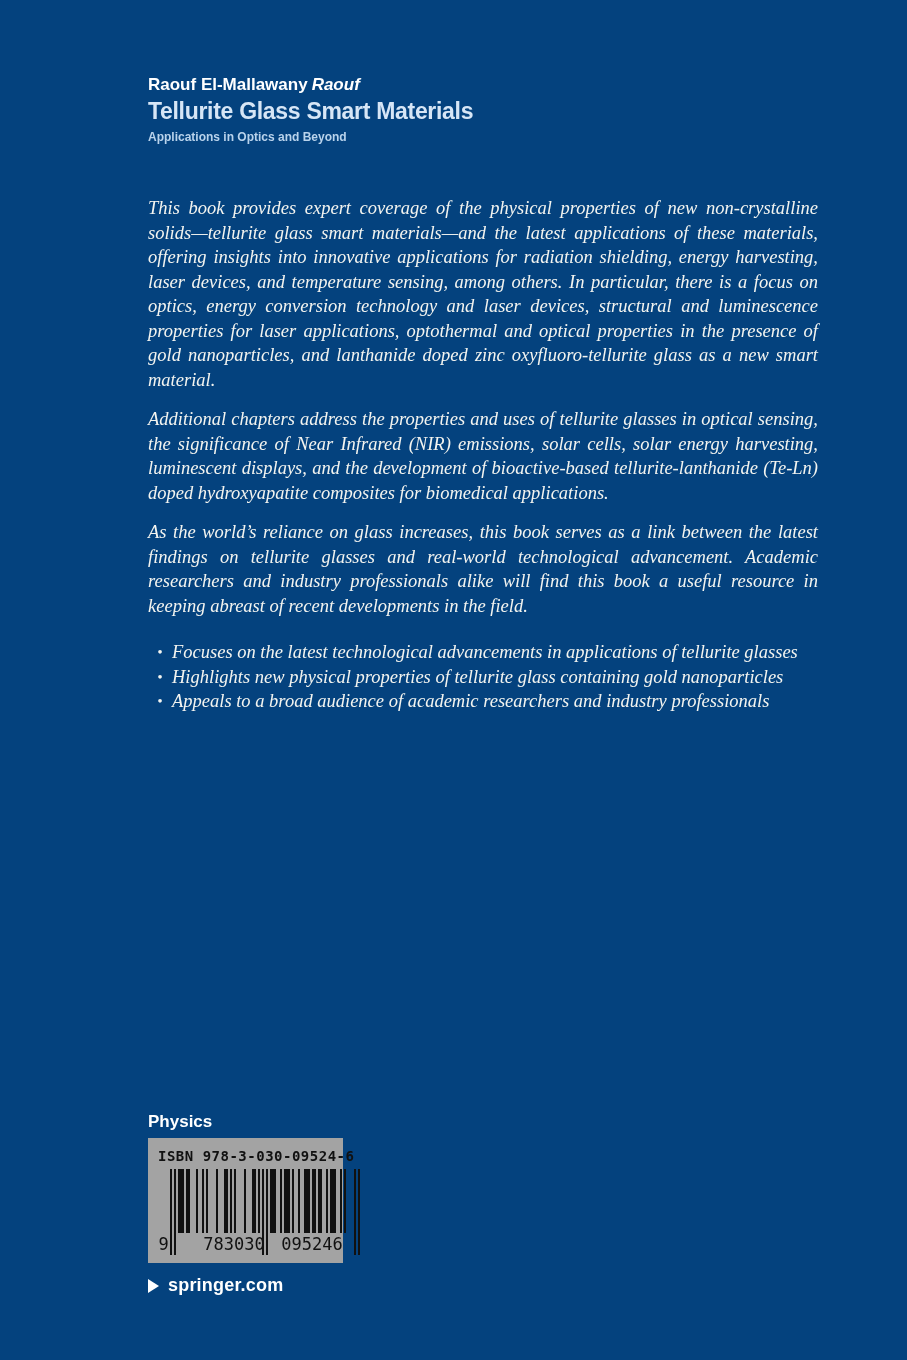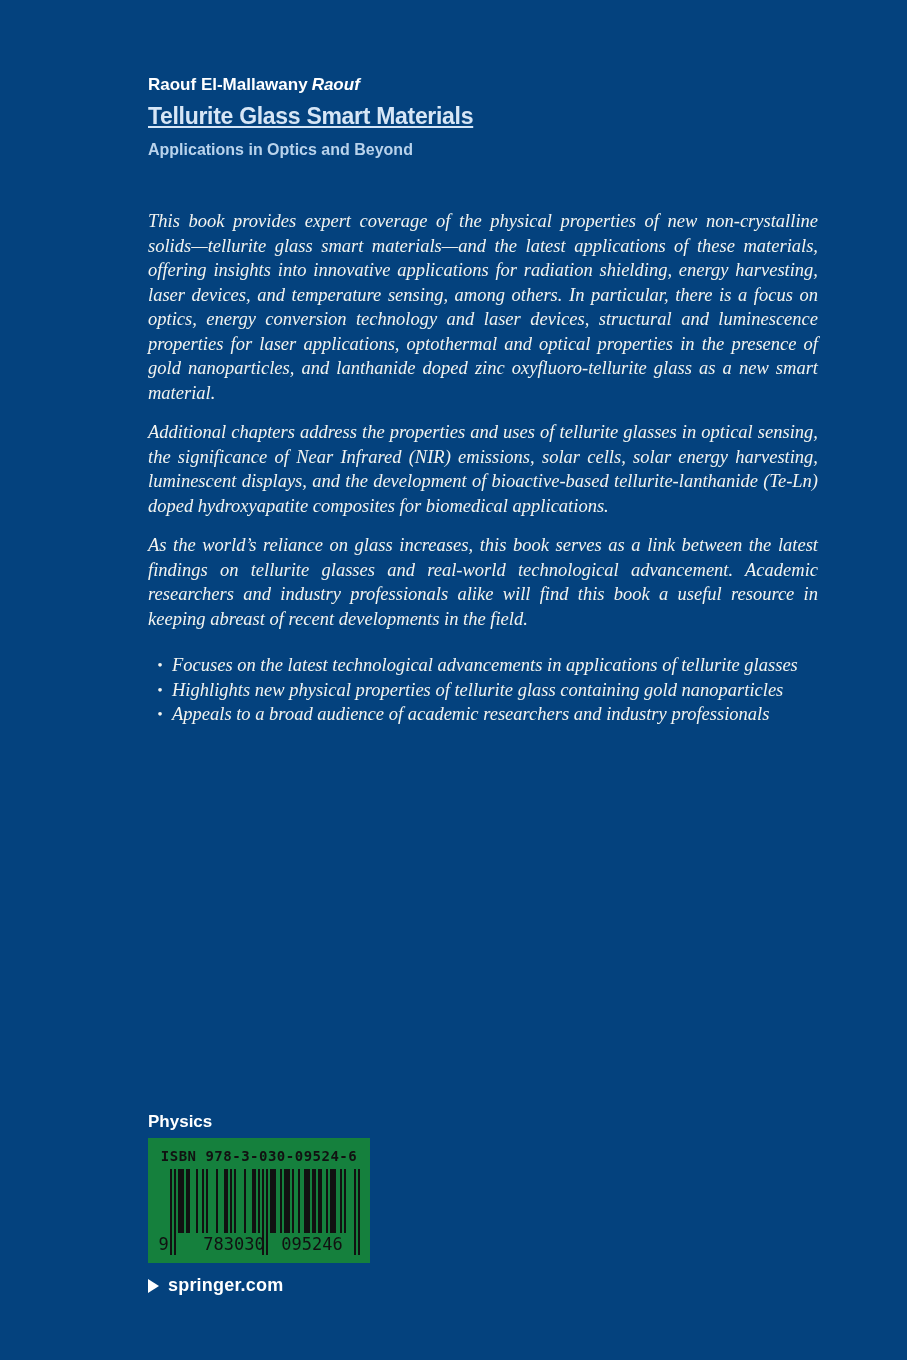--- a/index.html
+++ b/index.html
@@ -23,31 +23,29 @@
     display: flex;
     align-items: baseline;
     gap: 4px;
     font-size: 17px;
     font-weight: bold;
     color: #FFFFFF;
     line-height: 22px;
   }
   .editor-role { font-style: italic; }
   .book-title {
-    margin-top: 5px;
     font-size: 23px;
     font-weight: bold;
     letter-spacing: -0.3px;
     color: #D7E6F6;
     line-height: 30px;
-    text-decoration: underline;
   }
   .book-subtitle {
-    margin-top: 8px;
-    font-size: 16px;
+    margin-top: 0;
+    font-size: 12px;
     font-weight: bold;
     color: #B9D3EC;
     line-height: 22px;
   }
   .description {
     margin-top: 48px;
     font-family: "Liberation Serif", serif;
     font-size: 18.5px;
     line-height: 24.5px;
     color: #F3F4F0;
@@ -77,22 +75,22 @@
   .category-label {
     position: absolute;
     left: 148px; top: 1112px;
     font-size: 17px;
     font-weight: bold;
     color: #FFFFFF;
   }
   .barcode-box {
     position: absolute;
     left: 148px; top: 1138px;
-    width: 222px; height: 125px;
-    background: #15803d;
+    width: 195px; height: 125px;
+    background: #a3a3a3;
     box-sizing: border-box;
     padding: 8px 10px;
   }
   .isbn-label {
     font-family: "DejaVu Sans Mono", monospace;
     font-size: 14px;
     font-weight: bold;
     color: #111111;
     letter-spacing: 0.5px;
     text-align: center;

